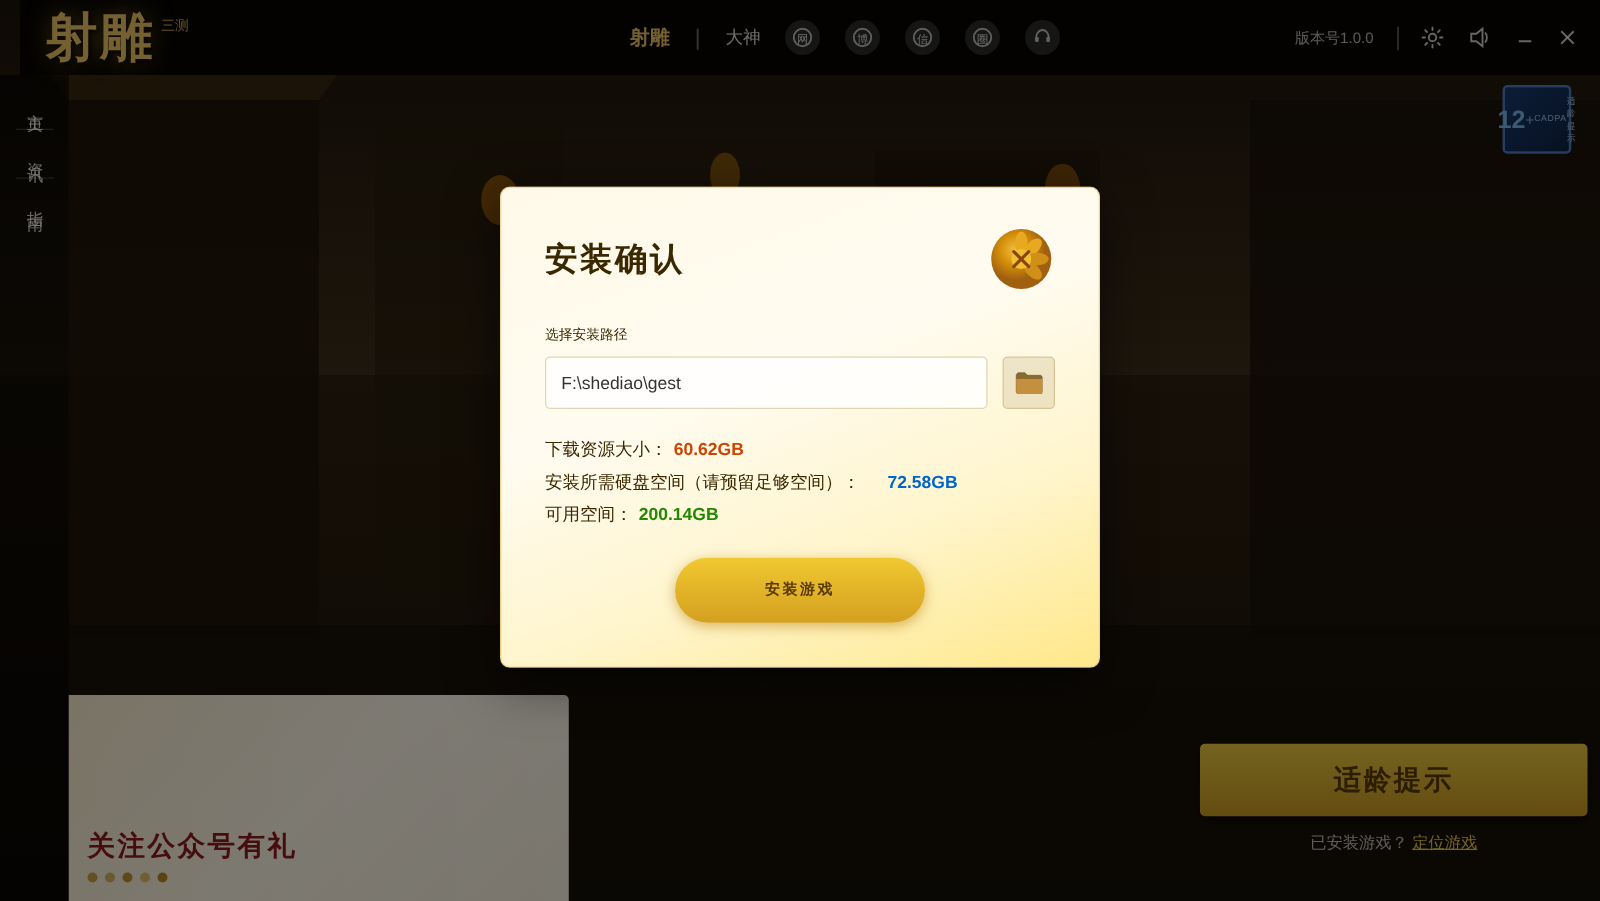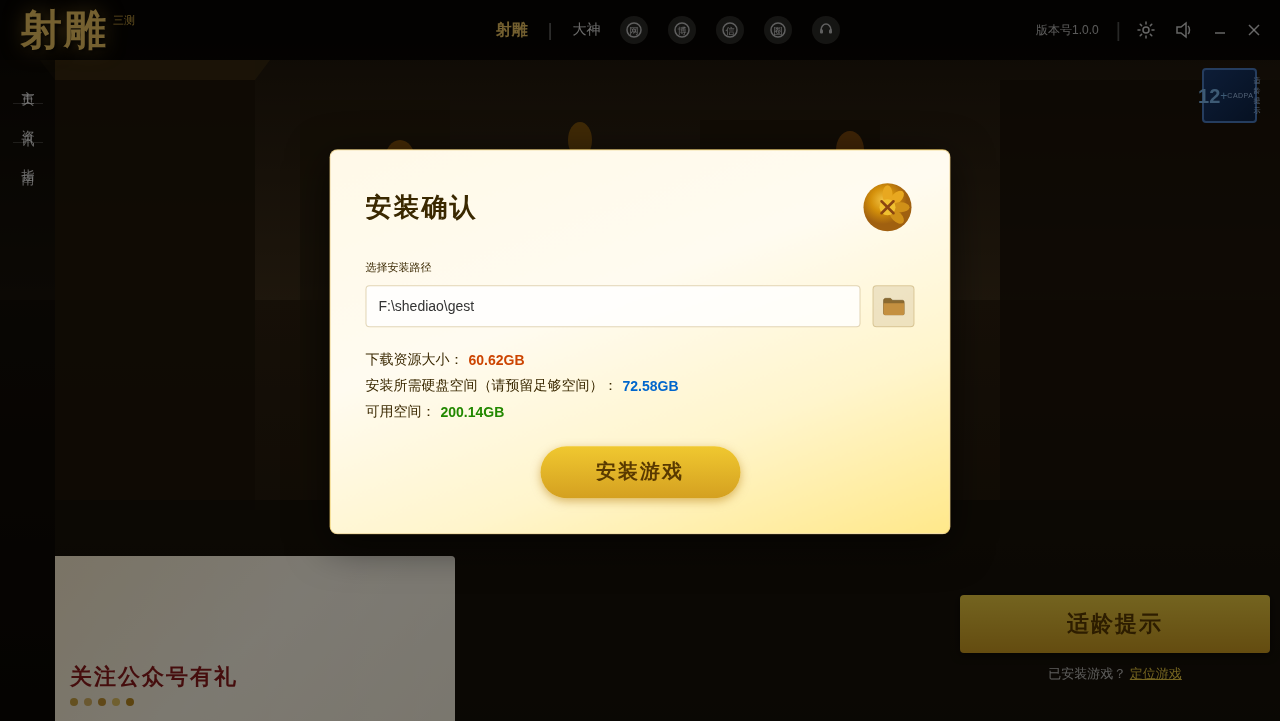--- a/index.html
+++ b/index.html
@@ -25,21 +25,21 @@
       inset: 0;
       background:
         radial-gradient(ellipse at 50% 30%, rgba(180,140,80,0.15) 0%, transparent 60%),
         linear-gradient(to bottom, rgba(60,50,30,0.4) 0%, transparent 40%, rgba(0,0,0,0.5) 100%);
     }
 
     
     #topbar {
       position: absolute;
       top: 0;
-      left: 0;
+      left: 16px;
       right: 0;
       height: 60px;
       background: rgba(0,0,0,0.75);
       display: flex;
       align-items: center;
       z-index: 100;
     }
 
     #logo-area {
       width: 300px;
@@ -307,21 +307,21 @@
       align-items: center;
       justify-content: center;
     }
 
     
     #install-dialog {
       position: absolute;
       left: 50%;
       top: 50%;
       transform: translate(-50%, -55%);
-      width: 621px;
+      width: 480px;
       background: linear-gradient(160deg, #fff9e8 0%, #fffbf0 40%, #fff5cc 70%, #ffe88a 100%);
       border-radius: 8px;
       padding: 30px 35px 35px;
       z-index: 300;
       box-shadow: 0 10px 40px rgba(0,0,0,0.6);
       border: 1px solid rgba(220,180,80,0.5);
     }
 
     .dialog-header {
       display: flex;
@@ -386,61 +386,61 @@
       cursor: pointer;
       display: flex;
       align-items: center;
       justify-content: center;
       font-size: 20px;
       color: #6b5020;
     }
 
     .info-row {
       display: flex;
-      align-items: center;
+      align-items: flex-start;
       font-size: 14px;
       color: #3a2800;
       margin-bottom: 8px;
     }
 
     .info-label {
       color: #3a2800;
     }
 
     .info-value-orange {
       color: #cc4400;
       font-weight: bold;
       margin-left: 5px;
     }
 
     .info-value-blue {
       color: #0066cc;
       font-weight: bold;
-      margin-left: 5px;
+      margin-left: 22px;
     }
 
     .info-value-green {
       color: #228800;
       font-weight: bold;
       margin-left: 5px;
     }
 
     .install-btn-row {
       display: flex;
       justify-content: center;
       margin-top: 25px;
     }
 
     .install-game-btn {
       width: 200px;
       height: 52px;
       background: linear-gradient(to bottom, #f0c830, #d4a020);
       border: none;
       border-radius: 28px;
-      font-size: 20px;
+      font-size: 12px;
       font-weight: bold;
       color: #5a3a00;
       cursor: pointer;
       letter-spacing: 2px;
       box-shadow: 0 3px 10px rgba(180,120,0,0.5);
     }
 
     
     .scene-bg {
       position: absolute;

